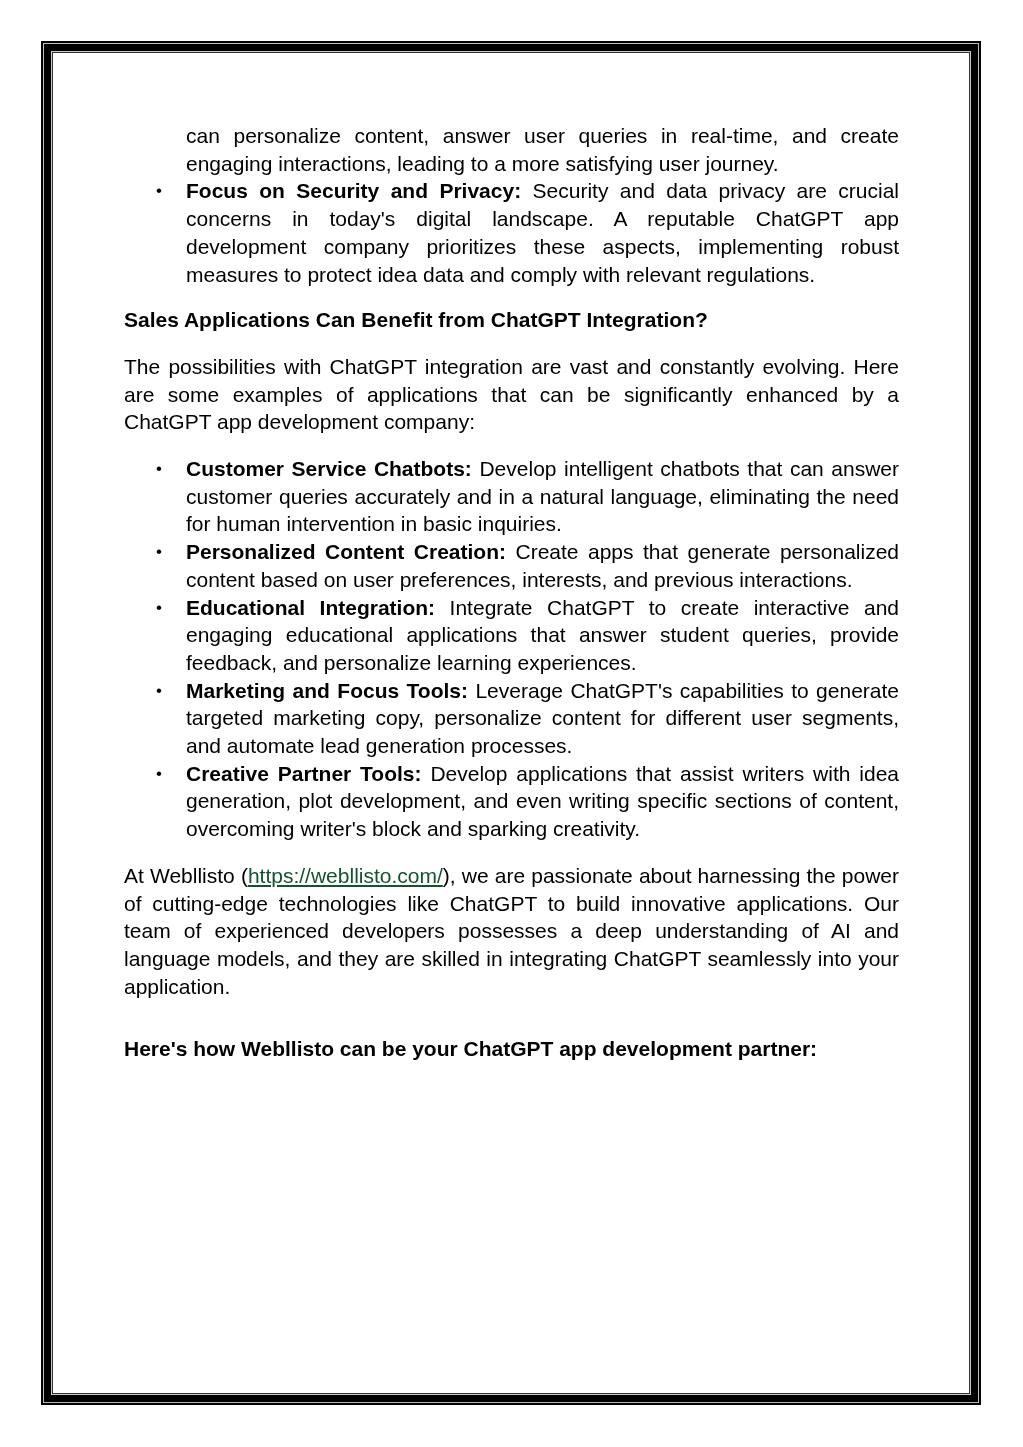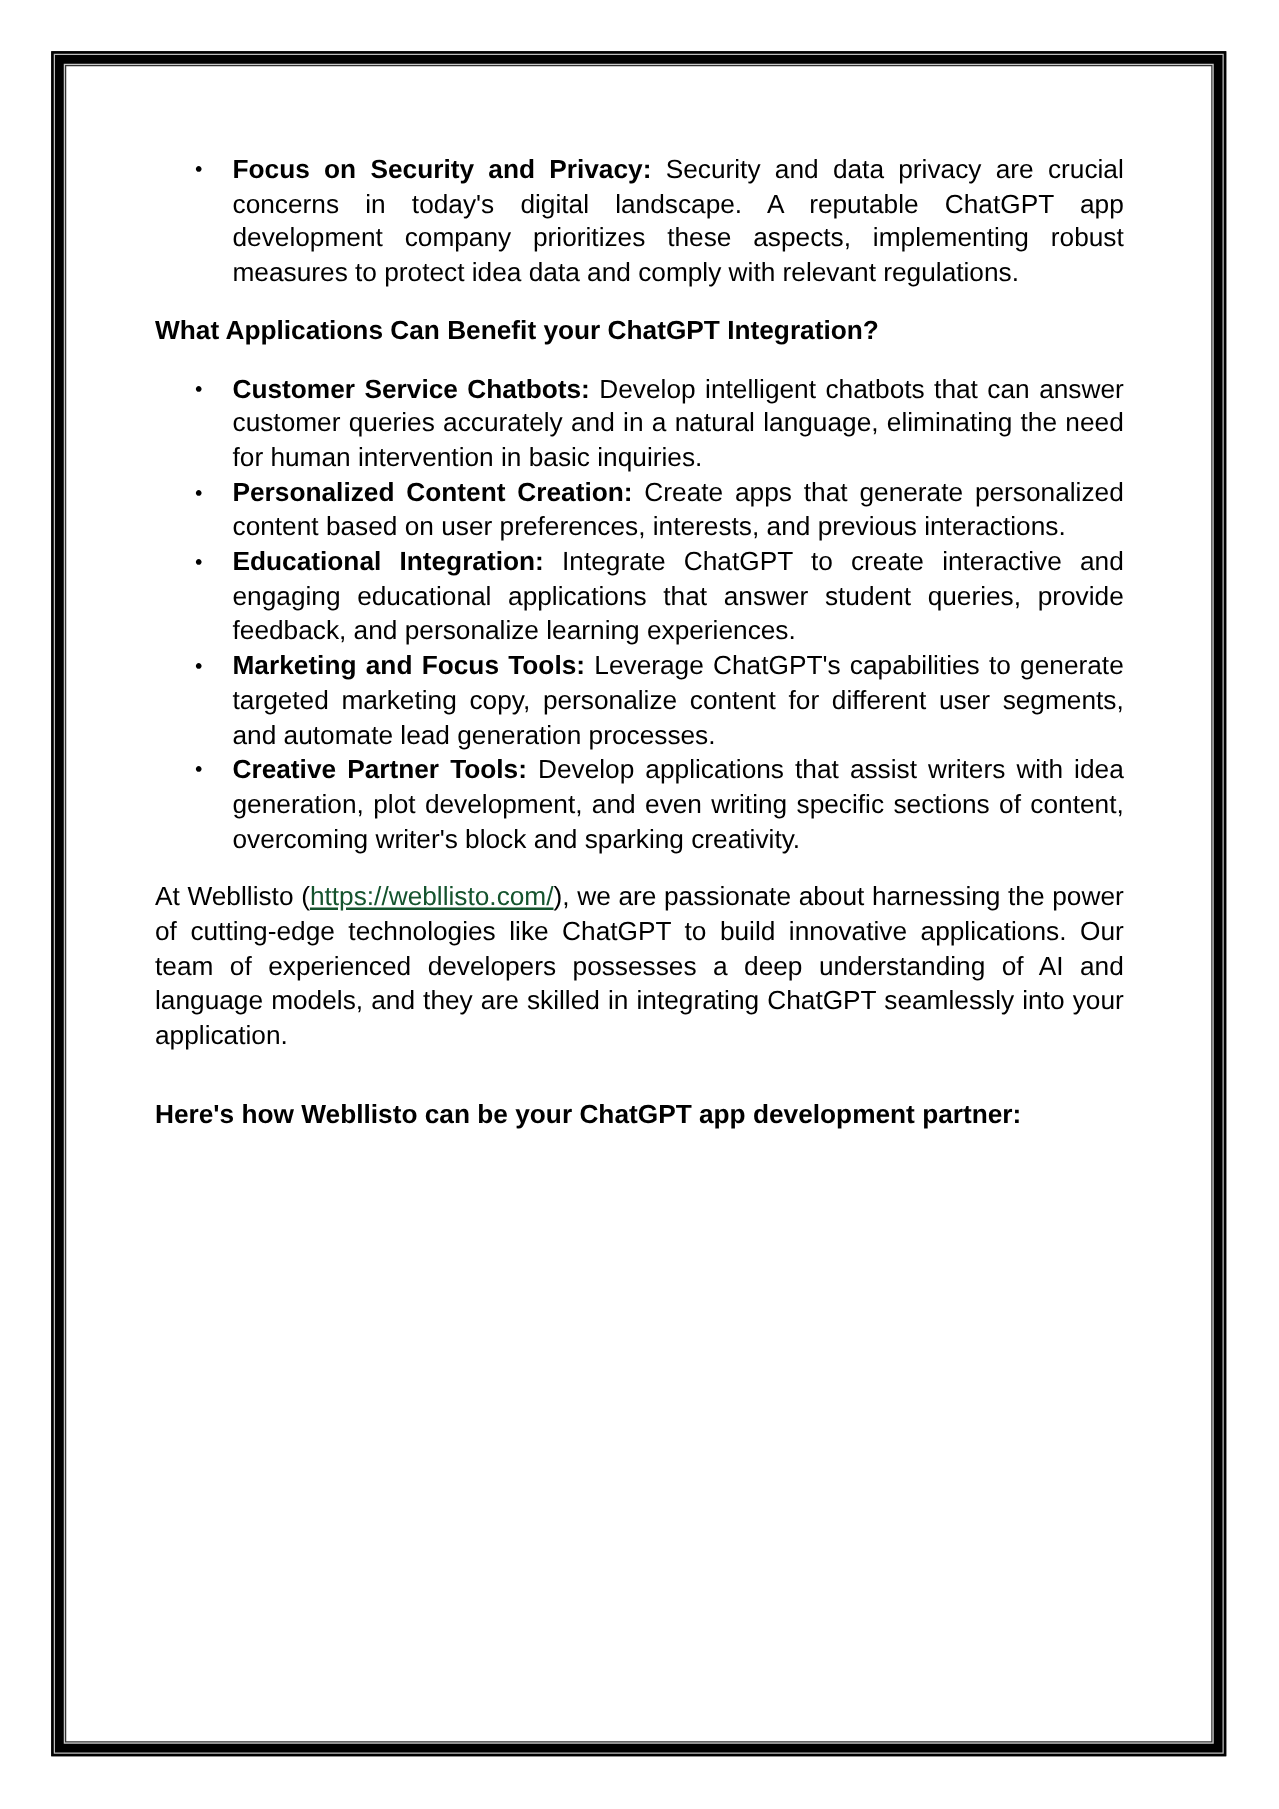--- a/index.html
+++ b/index.html
@@ -40,28 +40,30 @@
 <body>
 
 <div class="frame-outer">
   <div class="frame-gap1"></div>
   <div class="frame-band">
     <div class="frame-inner"></div>
   </div>
 </div>
 
 <div class="content">
+  <p class="cont">can personalize content, answer user queries in real-time, and create engaging interactions, leading to a more satisfying user journey.</p>
 
   <ul class="first">
     <li>
       <span class="bullet">•</span><b>Focus on Security and Privacy:</b><span> Security and data privacy are crucial concerns in today's digital landscape. A reputable ChatGPT app development company prioritizes these aspects, implementing robust measures to protect idea data and comply with relevant regulations.</span>
     </li>
   </ul>
 
-  <p class="heading">What Applications Can Benefit your ChatGPT Integration?</p>
+  <p class="heading">Sales Applications Can Benefit from ChatGPT Integration?</p>
+  <p class="body-para">The possibilities with ChatGPT integration are vast and constantly evolving. Here are some examples of applications that can be significantly enhanced by a ChatGPT app development company:</p>
 
   <ul class="apps">
     <li>
       <span class="bullet">•</span><b>Customer Service Chatbots:</b><span> Develop intelligent chatbots that can answer customer queries accurately and in a natural language, eliminating the need for human intervention in basic inquiries.</span>
     </li>
     <li>
       <span class="bullet">•</span><b>Personalized Content Creation:</b><span> Create apps that generate personalized content based on user preferences, interests, and previous interactions.</span>
     </li>
     <li>
       <span class="bullet">•</span><b>Educational Integration:</b><span> Integrate ChatGPT to create interactive and engaging educational applications that answer student queries, provide feedback, and personalize learning experiences.</span>

